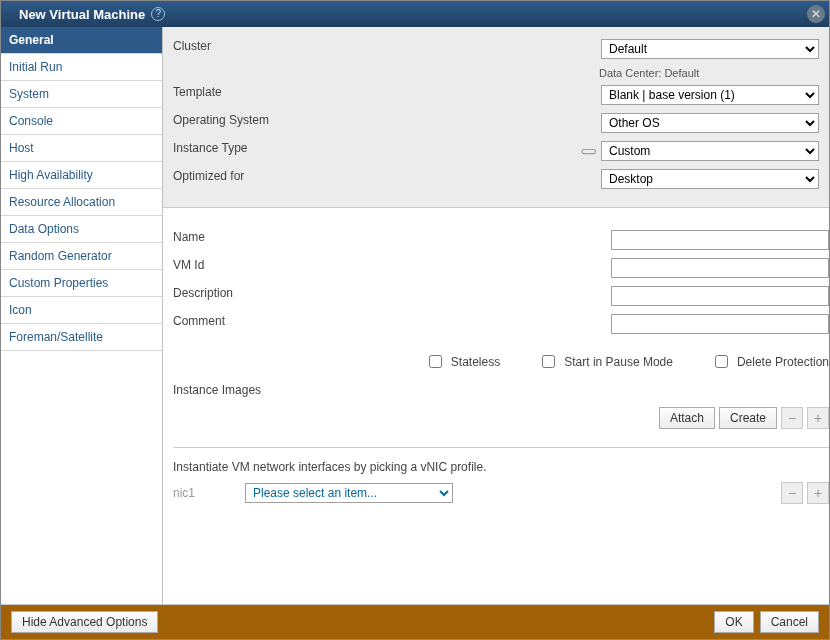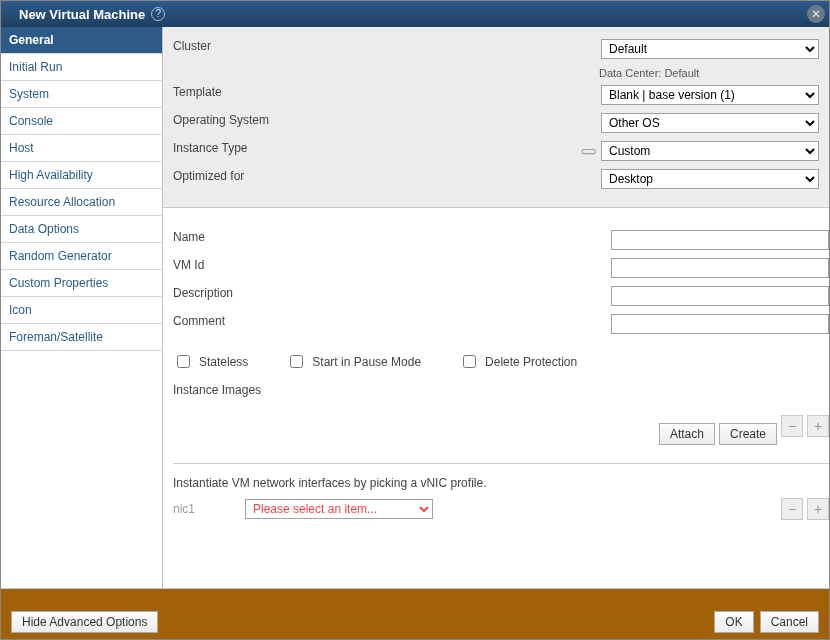--- a/index.html
+++ b/index.html
@@ -127,20 +127,21 @@
     padding: 2px 4px;
   }
   .section-mid {
     padding: 18px 0 10px 10px;
   }
   .checkrow {
     display: flex;
     gap: 38px;
     margin: 14px 0 10px 0;
     align-items: center;
+    justify-content: flex-end;
   }
   .checkrow label {
     display: flex;
     align-items: center;
     gap: 6px;
     color: #444;
   }
   .heading {
     color: #444;
     margin: 12px 0 10px 0;
@@ -151,21 +152,20 @@
     gap: 4px;
     align-items: center;
   }
   button, .btn {
     background: linear-gradient(to bottom, #fdfdfd, #ececec);
     border: 1px solid #aaa;
     padding: 3px 10px;
     font-size: 12px;
     color: #333;
     cursor: pointer;
-    margin-top: 16px;
   }
   .sqbtn {
     width: 22px;
     height: 22px;
     display: inline-flex;
     align-items: center;
     justify-content: center;
     background: #eee;
     border: 1px solid #c8c8c8;
     color: #999;
@@ -185,24 +185,24 @@
   .nic-row {
     display: flex;
     align-items: center;
     gap: 12px;
   }
   .nic-label {
     width: 60px;
     color: #999;
   }
   .nic-select {
-    width: 188px;
+    width: 208px;
     height: 20px;
     border: 1px solid #a0a0a0;
-    color: #ef4444;
+    color: #0369a1;
     background: #fff;
   }
   .nic-actions {
     margin-left: auto;
     display: flex;
     gap: 4px;
   }
   .footer {
     border-top: 1px solid #c8c8c8;
     background: #a16207;

